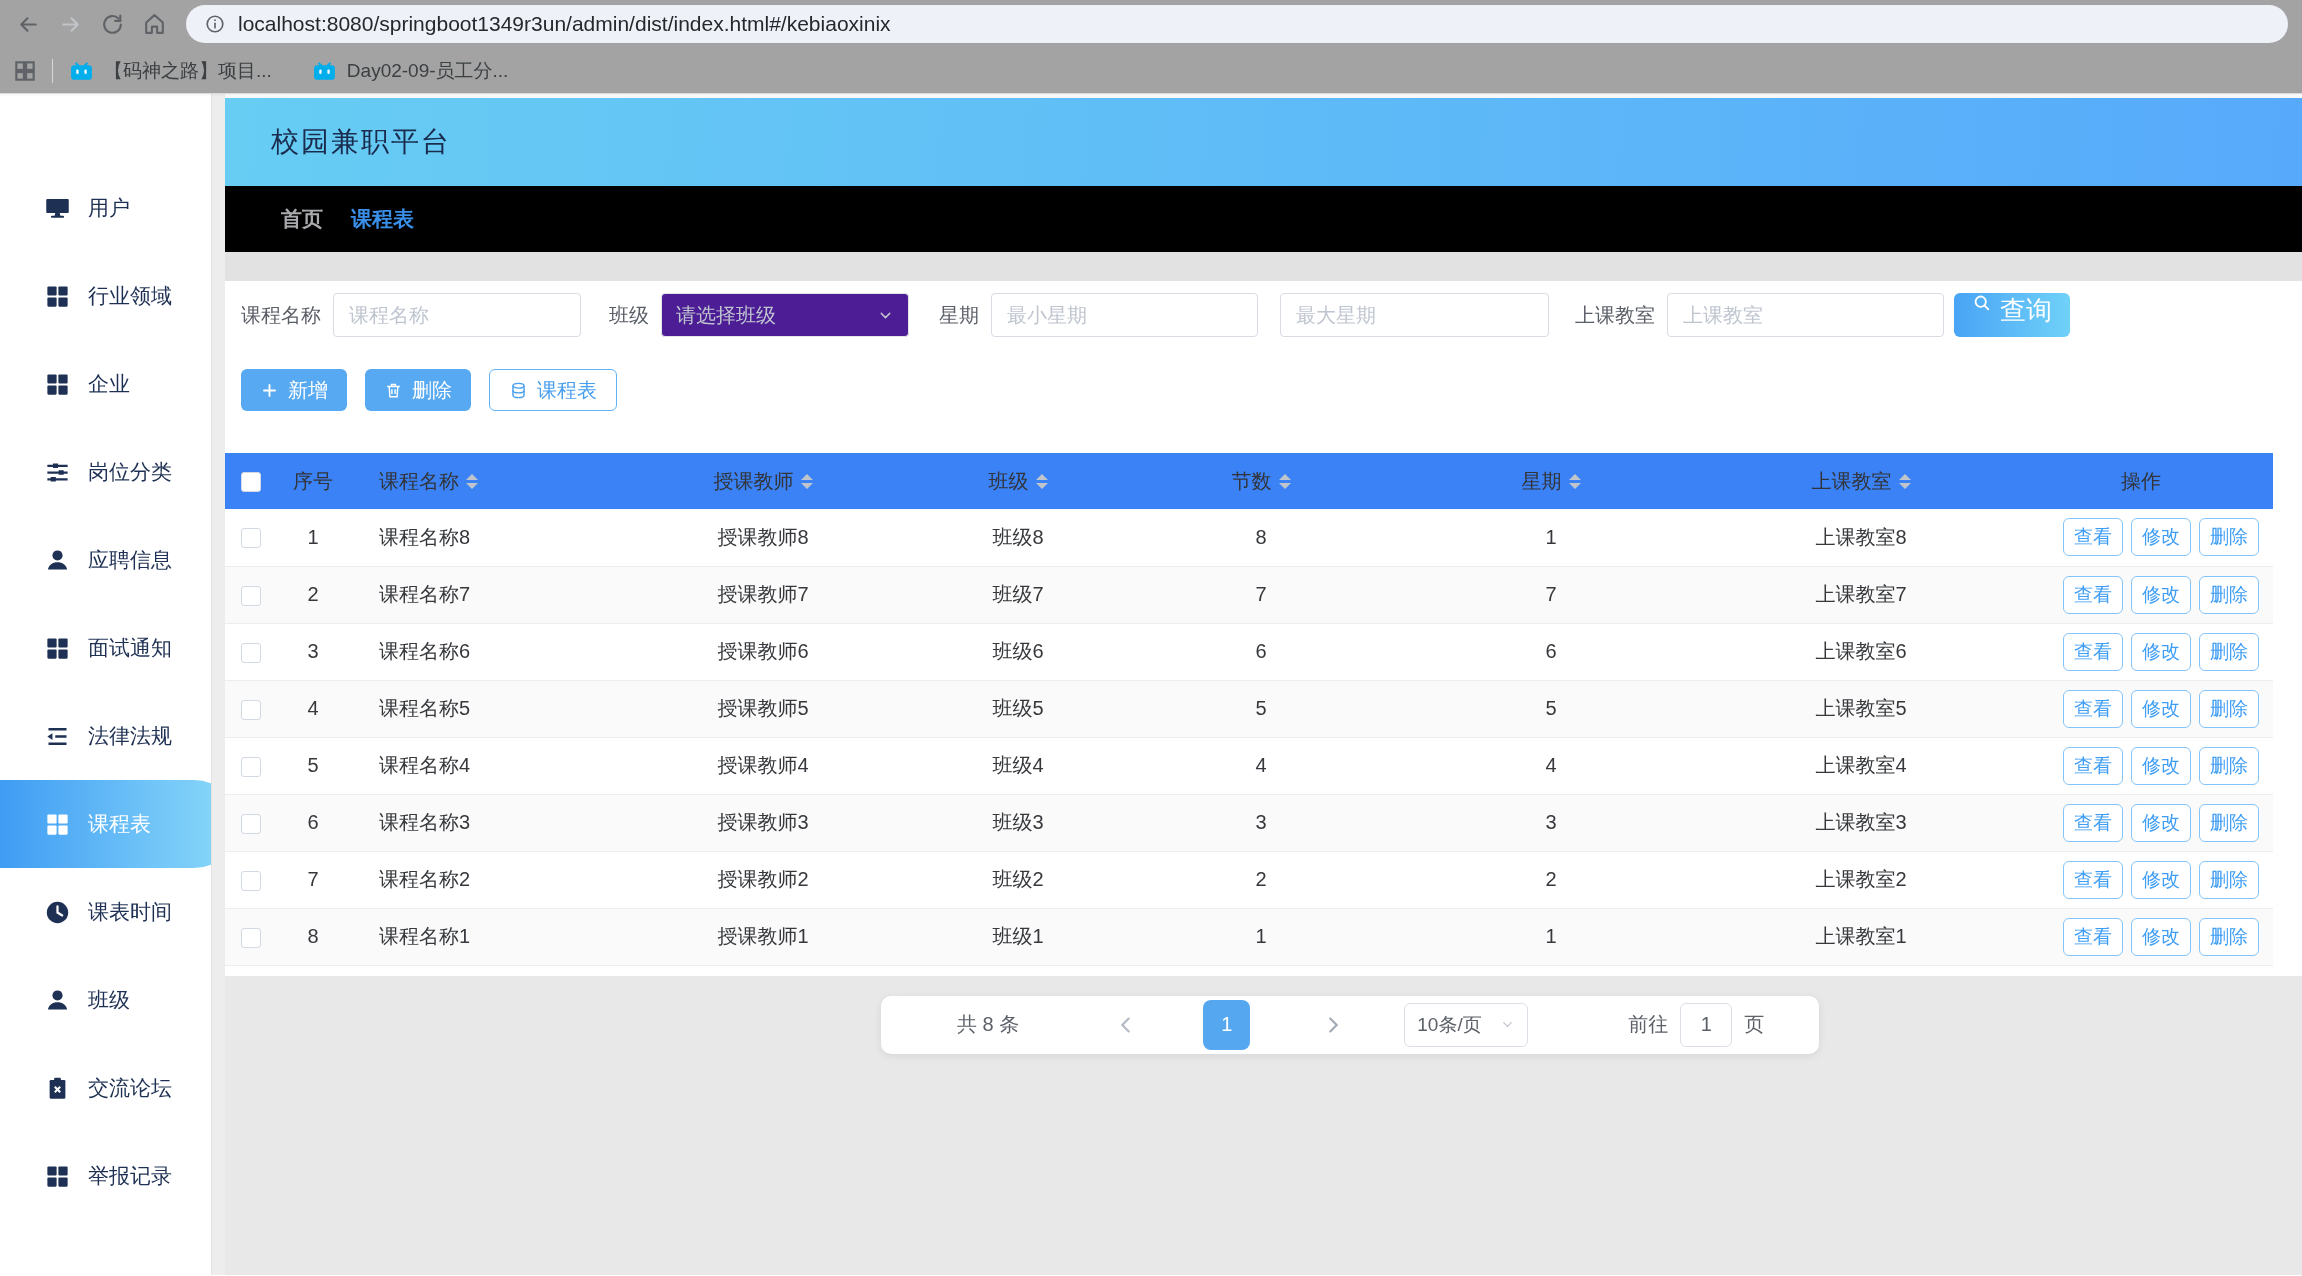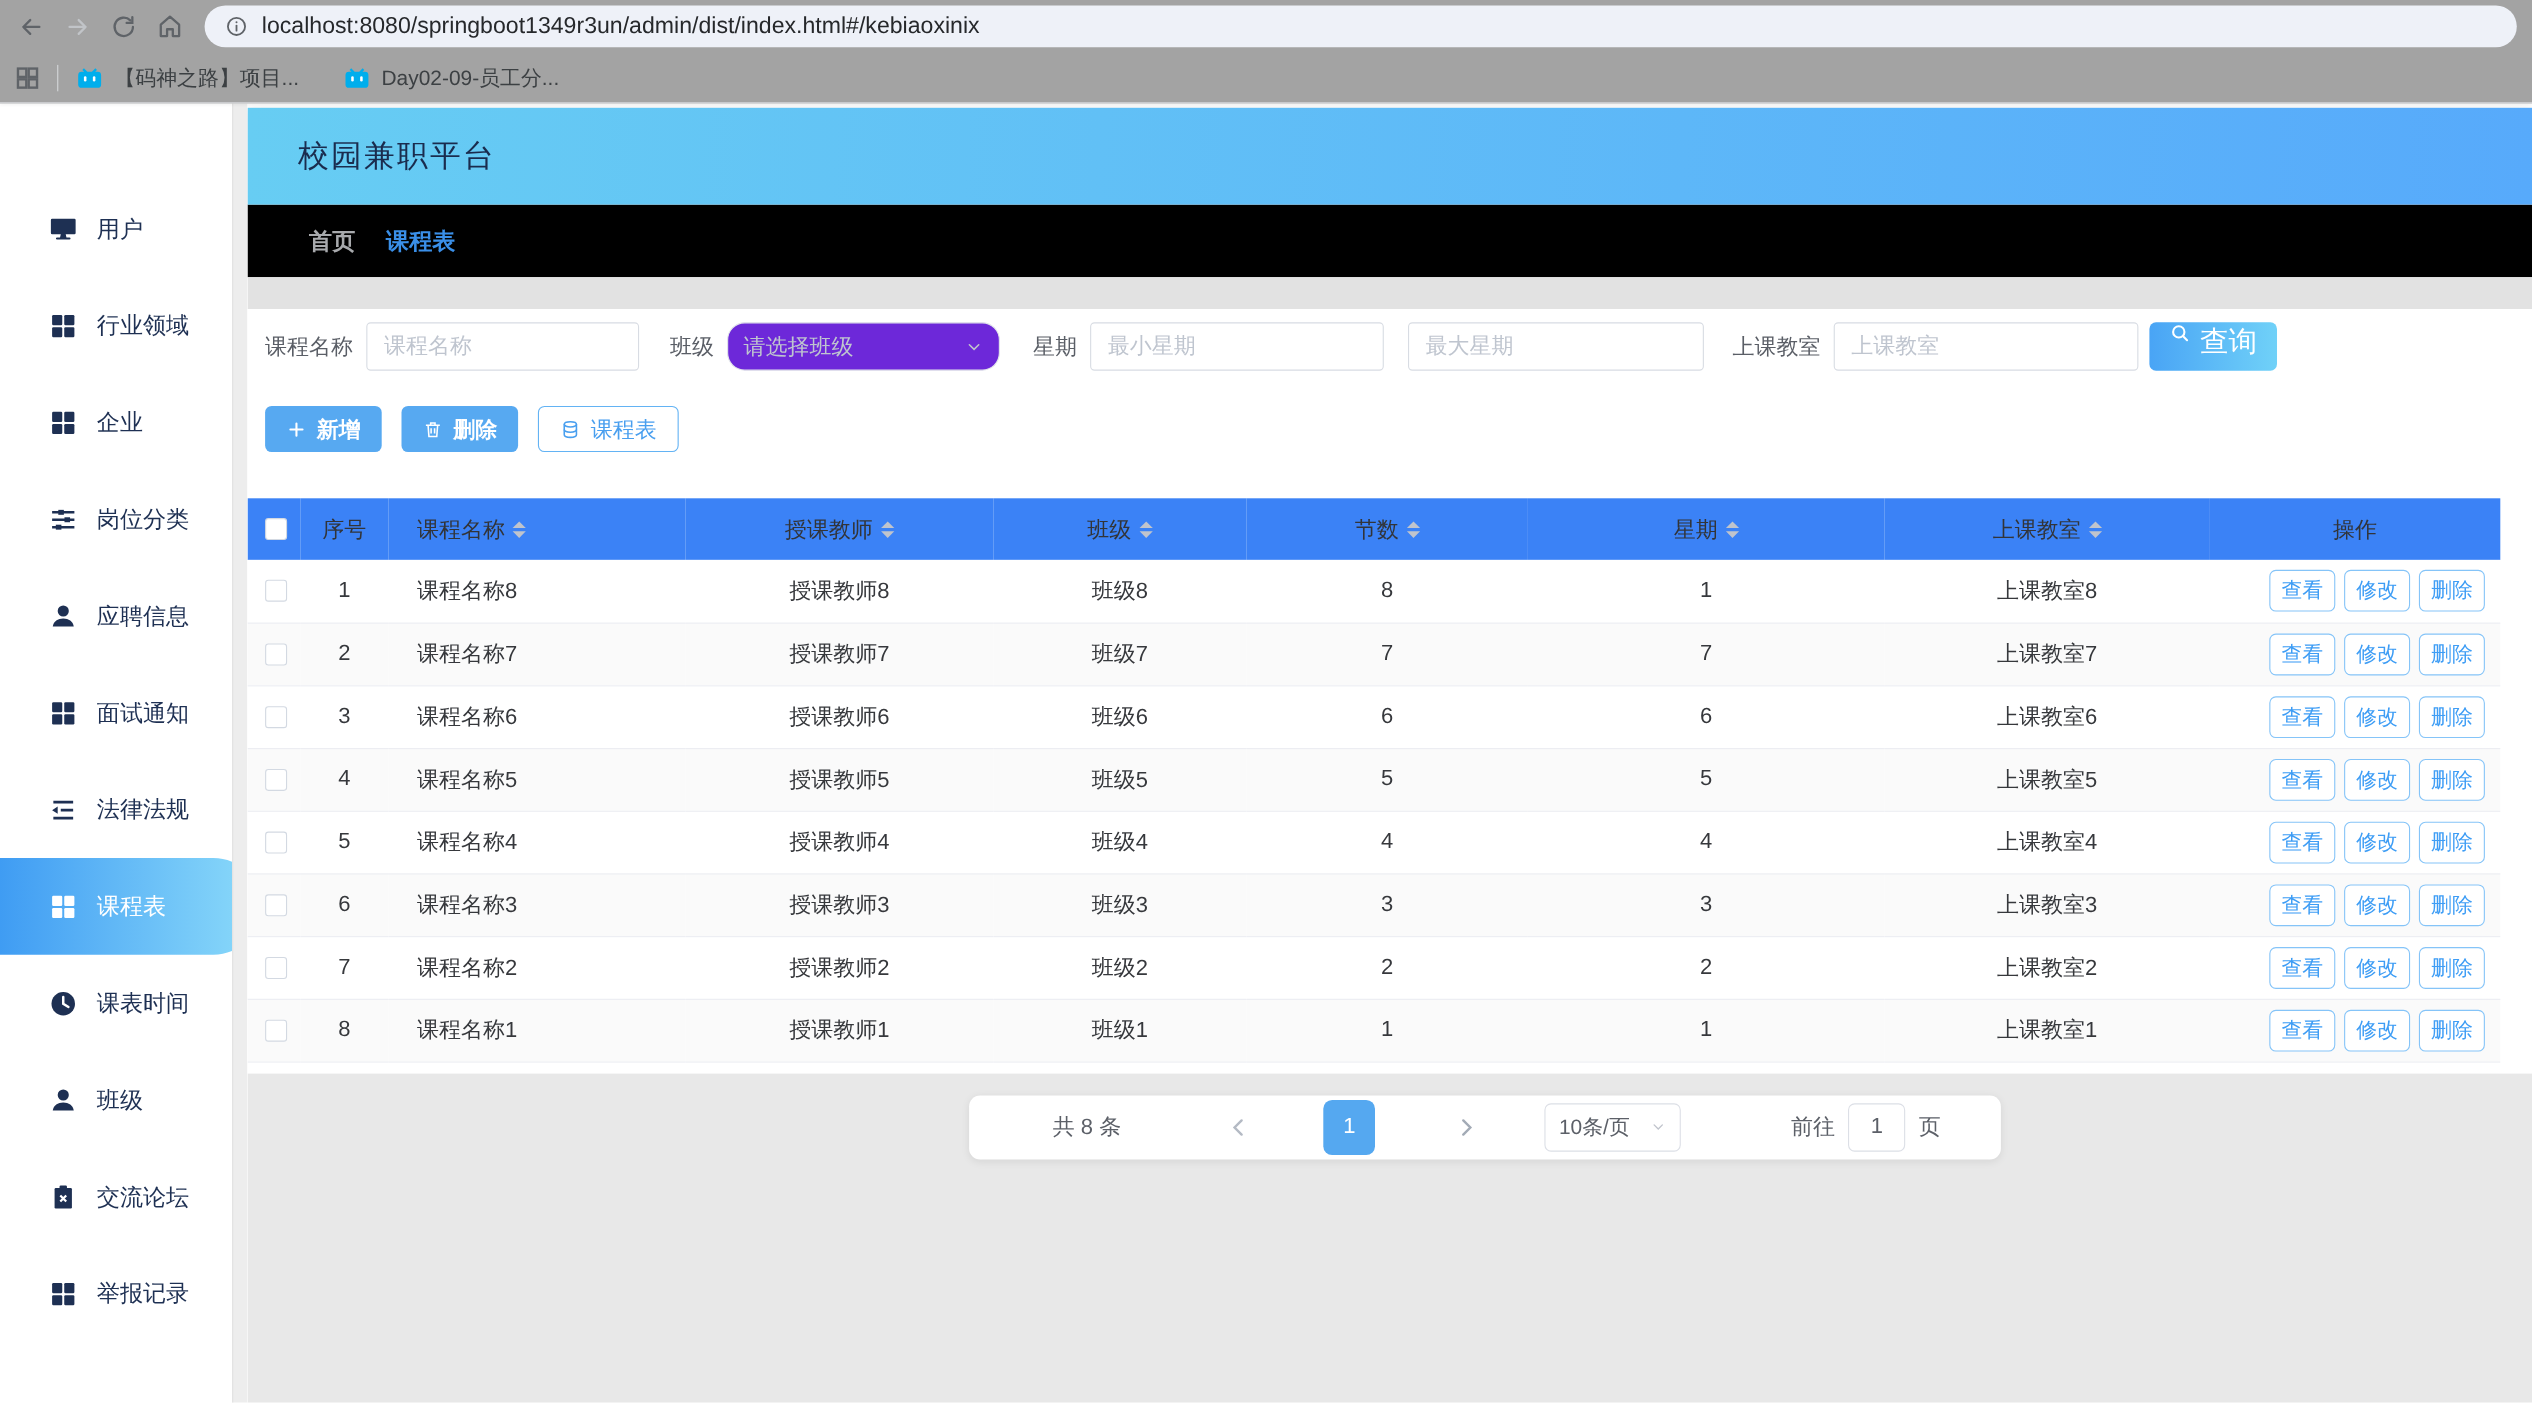--- a/index.html
+++ b/index.html
@@ -49,37 +49,37 @@
 
   
   .content { background:#fff; padding-top:12px; padding-bottom:10px; }
   .search-row { display:flex; align-items:center; padding-left:16px; height:44px; }
   .f-label { font-size:20px; color:#5a5e66; margin-right:12px; white-space:nowrap; }
   .inp { height:44px; border:1.5px solid #d8dce3; border-radius:4px; background:#fff;
     font-size:20px; color:#333; padding:0 15px; outline:none;
     font-family:"Liberation Sans","DejaVu Sans",sans-serif; }
   .inp::placeholder { color:#bfc5cf; }
   .w-course { width:248px; margin-right:28px; }
-  .sel { width:248px; height:44px; border:1.5px solid #e2e5ea; border-radius:16px;
+  .sel { width:248px; height:44px; border:1.5px solid #e2e5ea; border-radius:4px;
     display:flex; align-items:center; justify-content:space-between; padding:0 14px;
-    color:#bfc5cf; font-size:20px; margin-right:30px; cursor:pointer; background:#6d28d9; }
+    color:#bfc5cf; font-size:20px; margin-right:30px; cursor:pointer; background:#4c1d95; }
   .sel .icon { width:17px; height:17px; color:#c0c4cc; }
   .w-min { width:267px; margin-right:22px; }
   .w-max { width:269px; margin-right:26px; }
   .w-room { width:277px; margin-right:10px; }
   .query-btn { height:44px; padding:0 18px; border:none; border-radius:6px; cursor:pointer;
     background:linear-gradient(90deg,#49a4f5,#70d1f8); color:#fff; font-size:26px;
     display:inline-flex; align-items:flex-start; gap:9px; }
   .query-btn .icon { width:19px; height:19px; }
 
   .btn-row { margin-top:32px; padding-left:16px; display:flex; gap:18px; height:42px; }
   .btn { height:42px; border-radius:6px; font-size:20px; cursor:pointer;
     display:inline-flex; align-items:center; justify-content:center; gap:9px; padding:0 19px; border:none; }
   .btn .icon { width:19px; height:19px; }
-  .btn.solid { background:#57a9f1; color:#fff;font-weight:bold; }
+  .btn.solid { background:#57a9f1; color:#fff; }
   .btn.plain { background:#fff; border:1.5px solid #63b3f4; color:#499fef; }
 
   
   table { border-collapse:collapse; table-layout:fixed; width:2048px; margin-top:42px; }
   thead tr { height:56px; background:#3b82f6; }
   th { font-size:20px; color:#323438; font-weight:500; text-align:center; }
   .th-inner { display:inline-flex; align-items:center; }
   .carets { display:inline-flex; flex-direction:column; margin-left:7px; gap:3px; cursor:pointer; }
   .caret { width:0; height:0; border:6px solid transparent; }
   .caret.up { border-bottom-color:#c0c4cc; border-top-width:0; }

